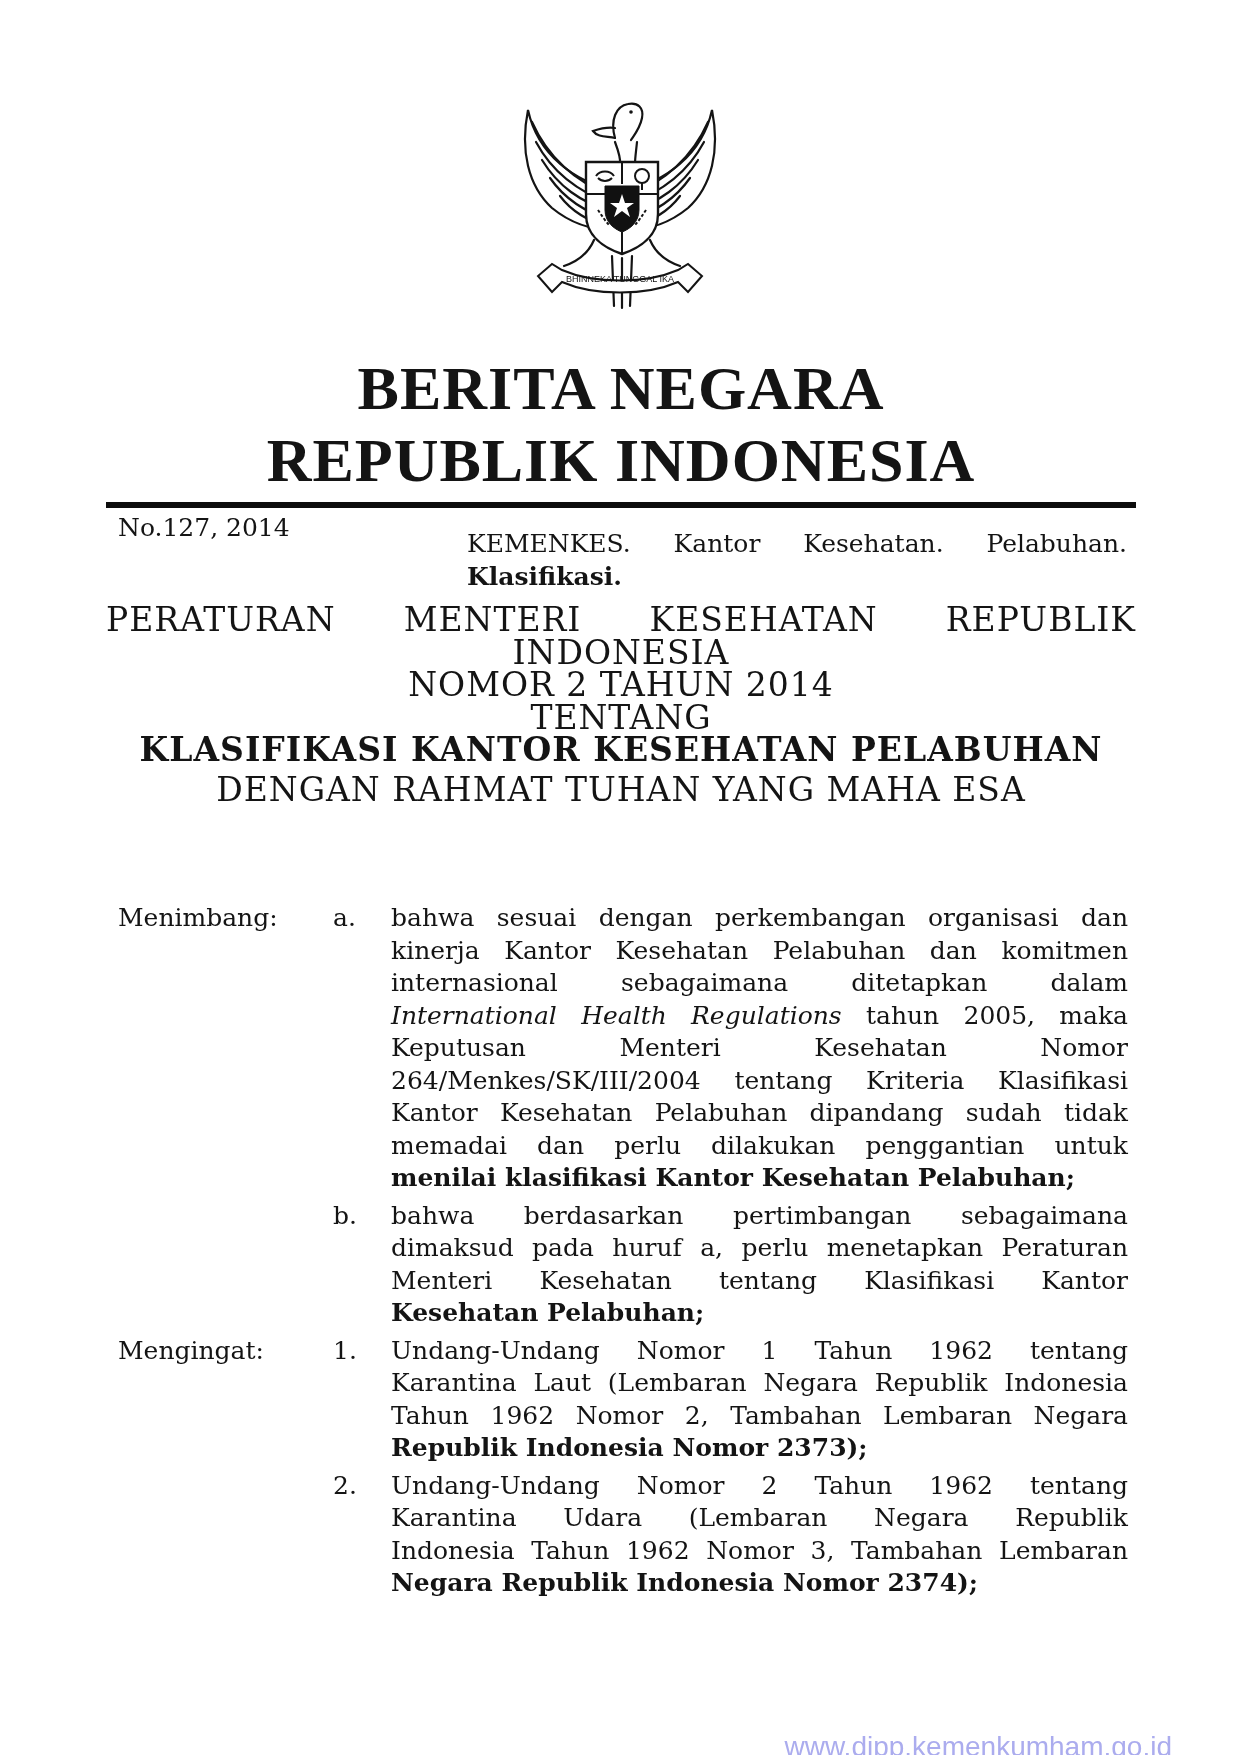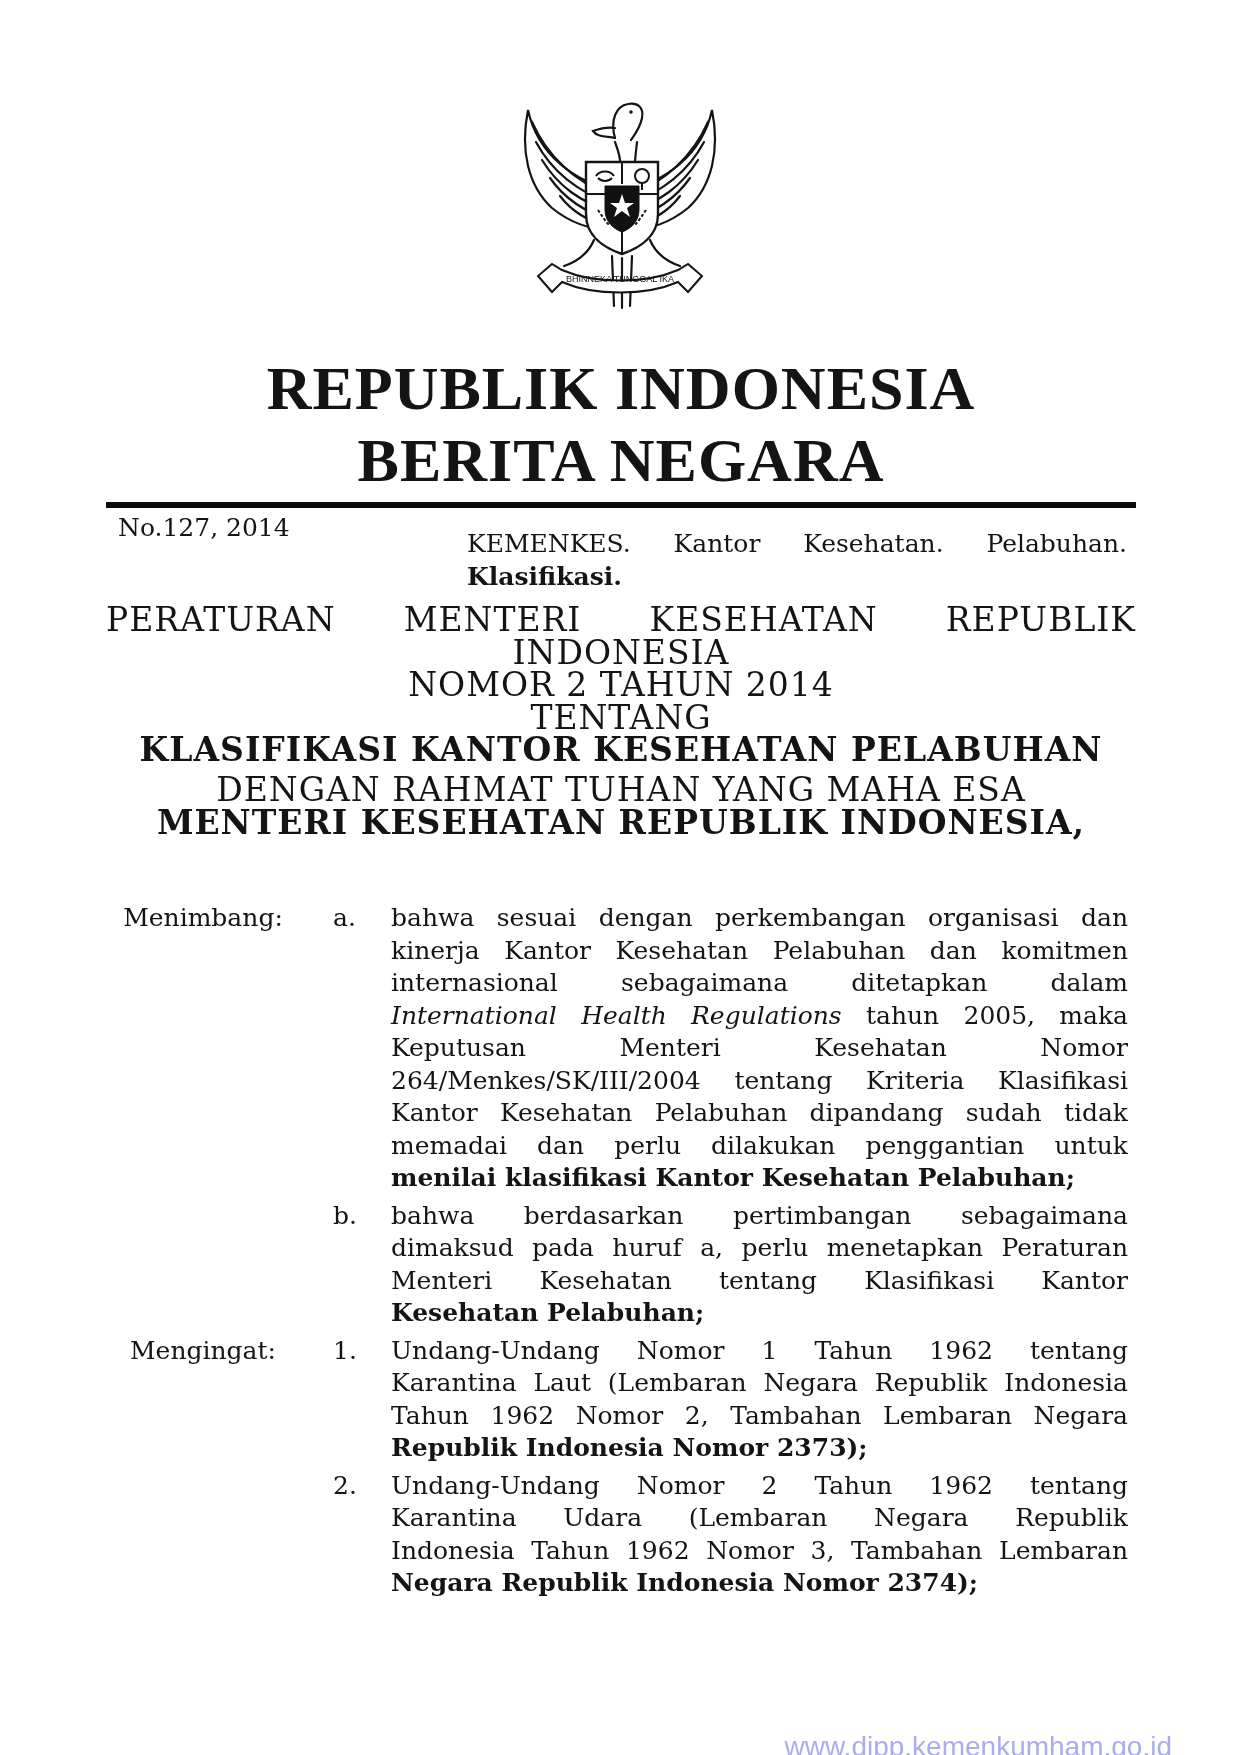--- a/index.html
+++ b/index.html
@@ -22,21 +22,21 @@
   
   .heading-group{position:absolute;left:106px;width:1030px;text-align:center;}
   .hg1{top:604px;}
   .hg2{top:774px;}
   .hg1 .line{line-height:38.5px;}
   .hg2 .line{line-height:47px;}
   .heading-group .line{font-size:33px;letter-spacing:1px;text-align:center;text-align-last:center !important;}
   
   .doc-body{position:absolute;left:118px;top:902px;width:1010px;font-size:25px;}
   .item-row{display:grid;grid-template-columns:215px 58px 737px;margin-bottom:5px;}
-  .label-cell{display:flex;justify-content:center;padding-right:45px;line-height:32.5px;}
+  .label-cell{display:flex;justify-content:flex-start;padding-right:45px;line-height:32.5px;}
   .marker-cell{line-height:32.5px;}
   .lines .line{line-height:32.5px;}
   .line.jl{text-align:justify;text-align-last:justify;}
   .line.last{text-align:left;text-align-last:left;font-weight:bold;}
   
   .footer-link{
     position:absolute;right:40px;top:1692px;
     font-family:"Liberation Sans", sans-serif;font-size:28px;
     text-decoration:underline;cursor:pointer;
   }
@@ -90,41 +90,40 @@
     <path d="M87,88 H121 V112 C121,124 112,131 104,134 C96,131 87,124 87,112 Z" fill="#111111" stroke="#111111"></path>
     <path d="M104,96 L107,105 L116,105 L109,110 L112,119 L104,113 L96,119 L99,110 L92,105 L101,105 Z" fill="#ffffff"></path>
 
     <g>
       <path d="M34,166 L20,178 L34,194 L44,184 C76,198 128,198 160,184 L170,194 L184,178 L170,166 L160,172 C128,186 76,186 44,172 Z" fill="#ffffff" stroke="#141414" stroke-width="2"></path>
       <text x="102" y="184" text-anchor="middle" font-size="9" font-family="Liberation Sans, sans-serif" fill="#141414">BHINNEKA TUNGGAL IKA</text>
     </g>
   </svg>
 
   <div class="masthead">
+    <div class="mline">BERITA NEGARA</div>
     <div class="mline">REPUBLIK INDONESIA</div>
-    <div class="mline">BERITA NEGARA</div>
   </div>
 
   <div class="rule" style="background: rgb(13, 13, 13);"></div>
 
   <div class="issue-number">No.127, 2014</div>
   <div class="issue-subject lines">
       <div class="line jl">KEMENKES. Kantor Kesehatan. Pelabuhan.</div>
       <div class="line last">Klasifikasi.</div>
     </div>
 
   <div class="heading-group hg1 lines">
       <div class="line jl">PERATURAN MENTERI KESEHATAN REPUBLIK INDONESIA</div>
       <div class="line jl">NOMOR 2 TAHUN 2014</div>
       <div class="line jl">TENTANG</div>
       <div class="line last">KLASIFIKASI KANTOR KESEHATAN PELABUHAN</div>
     </div>
   <div class="heading-group hg2 lines">
       <div class="line jl">DENGAN RAHMAT TUHAN YANG MAHA ESA</div>
-      <div class="line last">MENTERI KESEHATAN REPUBLIK INDONESIA,</div>
     </div>
 
   <div class="doc-body" id="sections">
       <div class="item-row">
         <div class="label-cell">
           <span>Menimbang</span>
           <span>:</span>
         </div>
         <div class="marker-cell">a.</div>
         <div class="lines">

